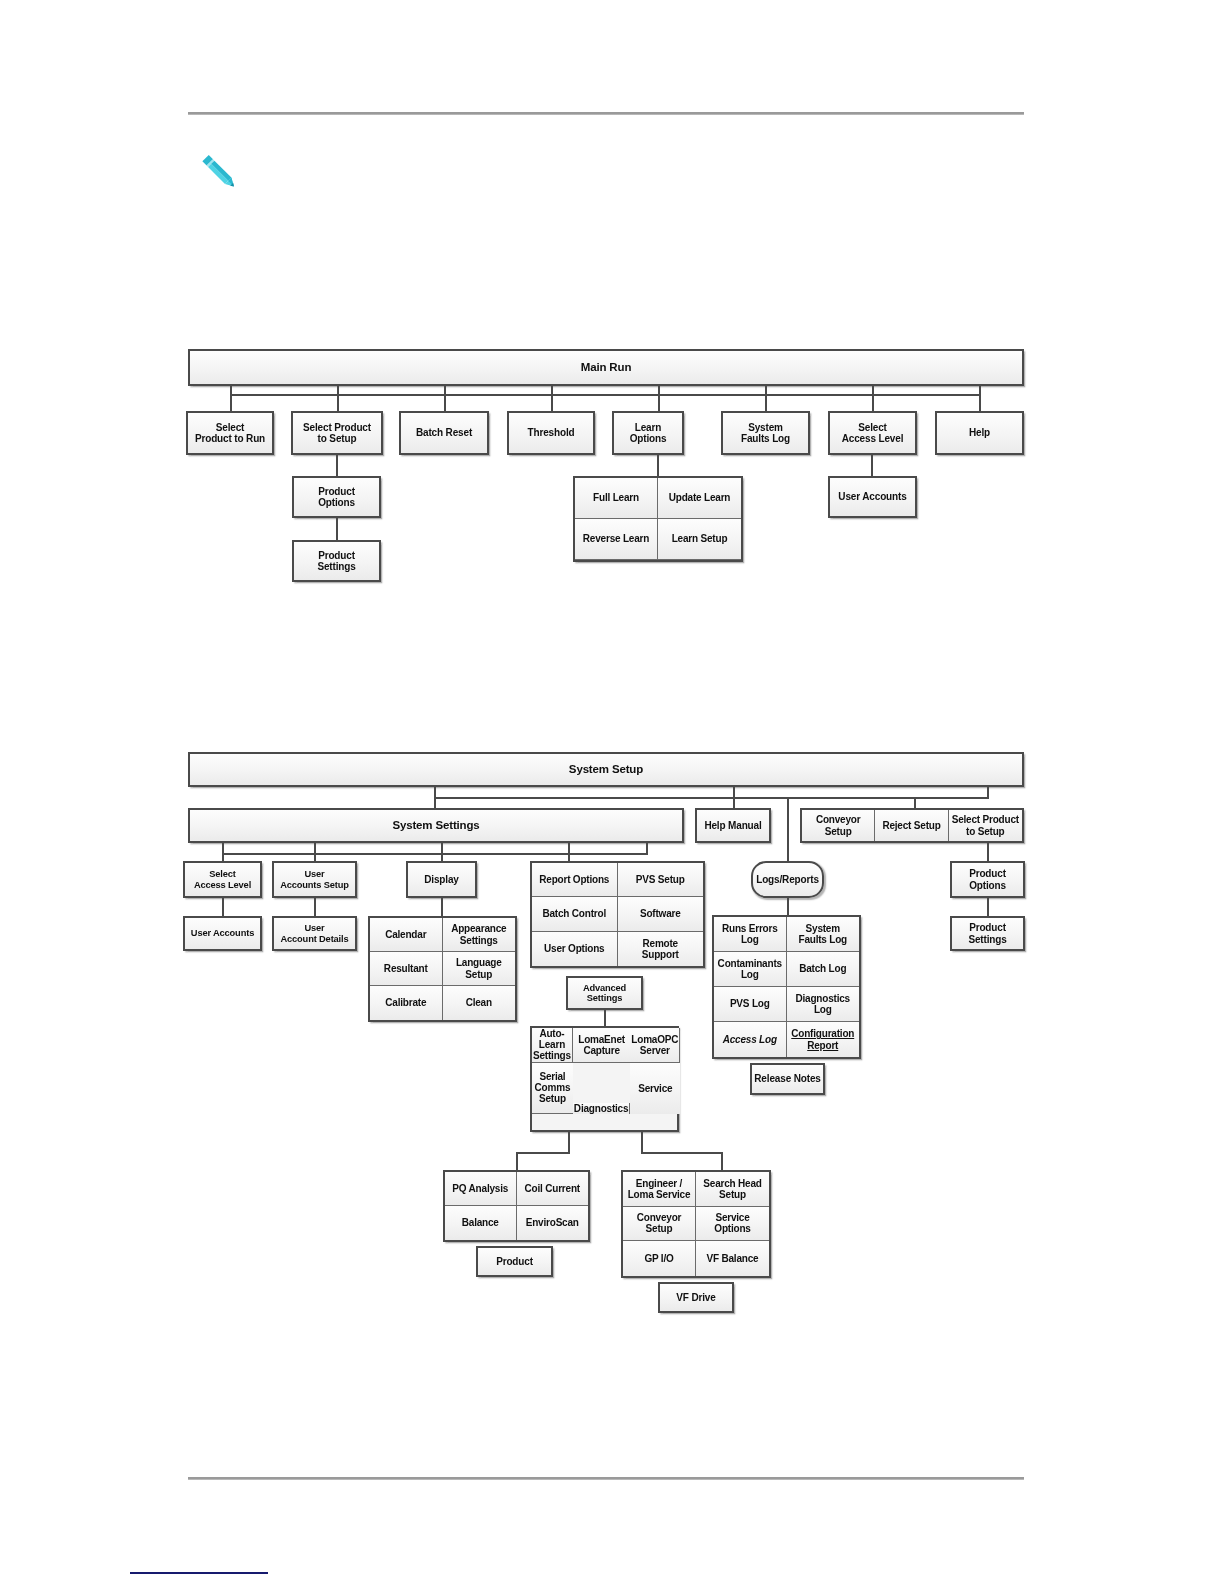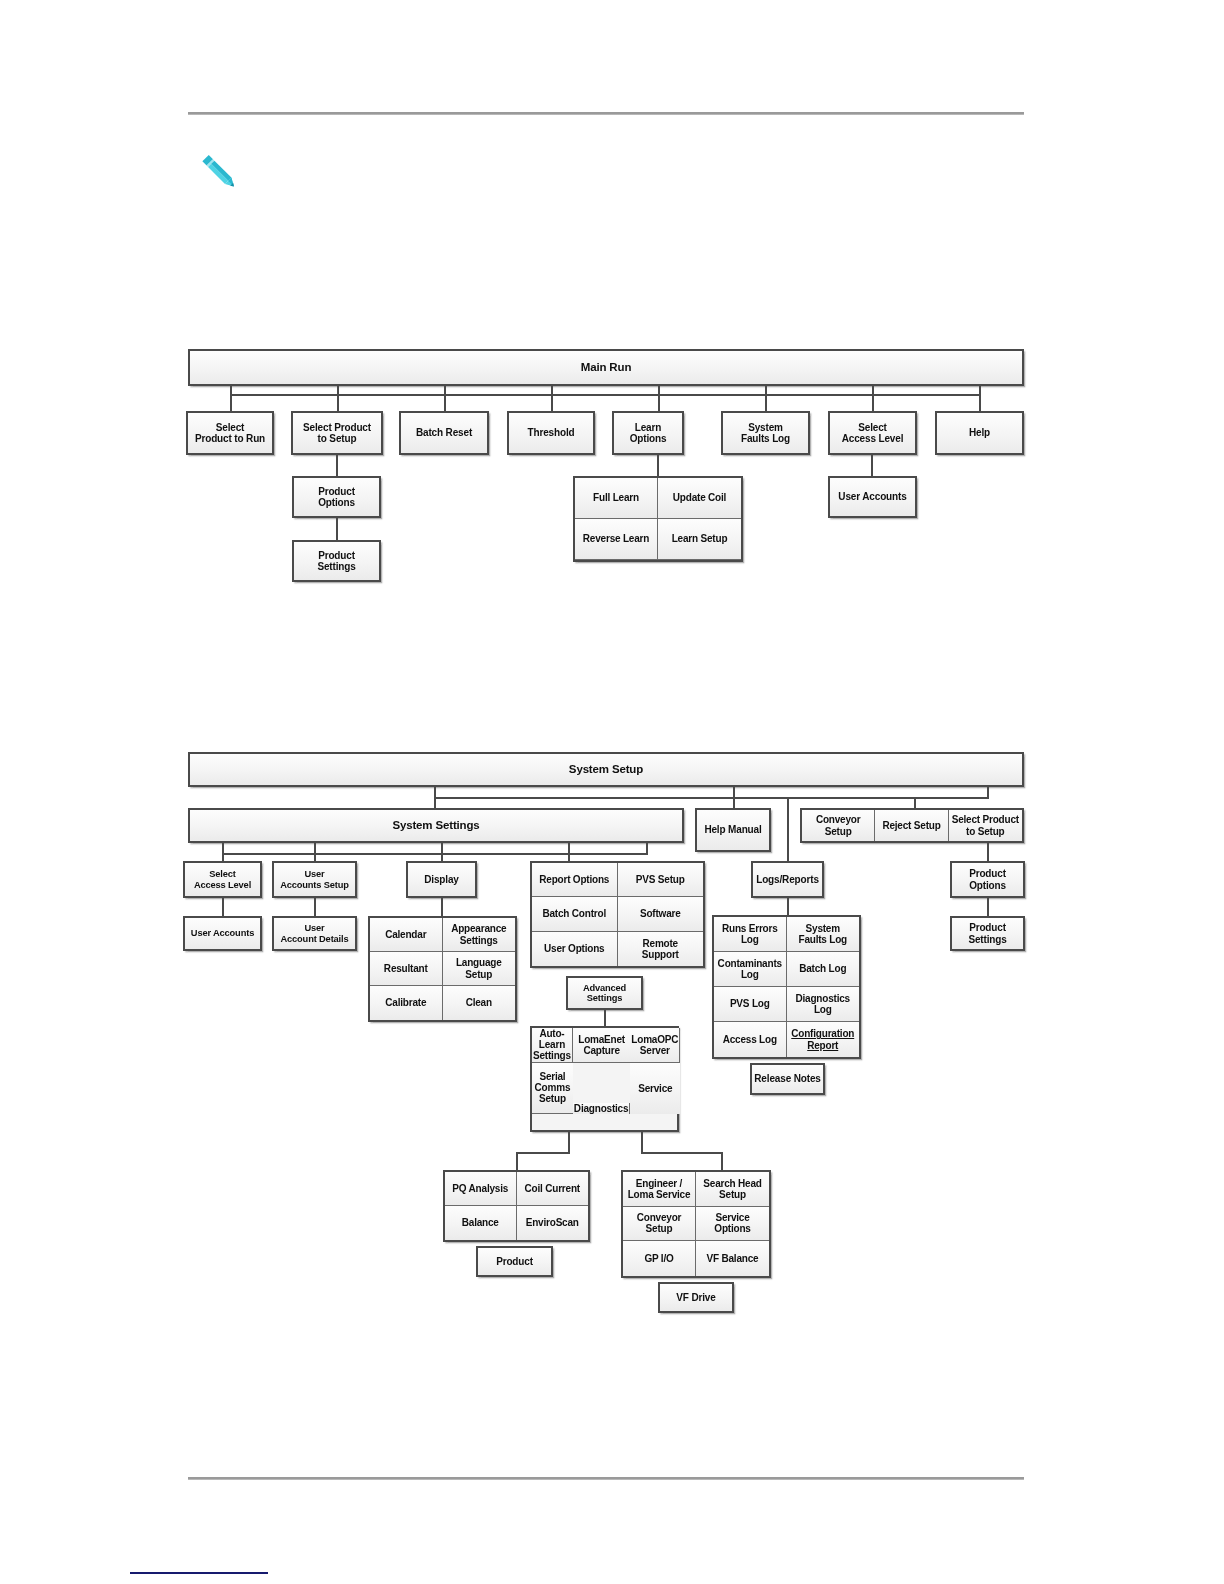--- a/index.html
+++ b/index.html
@@ -158,21 +158,21 @@
     <div class="node small" style="left:935px;top:411px;width:89px;height:44px;">Help</div>
 
     <div class="ln v" style="left:336px;top:455px;height:21px;"></div>
     <div class="node small" style="left:292px;top:476px;width:89px;height:42px;">Product<br>Options</div>
     <div class="ln v" style="left:336px;top:518px;height:22px;"></div>
     <div class="node small" style="left:292px;top:540px;width:89px;height:42px;">Product<br>Settings</div>
 
     <div class="ln v" style="left:657px;top:455px;height:21px;"></div>
     <div class="grid cols2" style="left:573px;top:476px;width:170px;height:86px;grid-template-columns:1fr 1fr;grid-template-rows:1fr 1fr;">
       <div class="cell">Full Learn</div>
-      <div class="cell">Update Coil</div>
+      <div class="cell">Update Learn</div>
       <div class="cell">Reverse Learn</div>
       <div class="cell">Learn Setup</div>
     </div>
 
     <div class="ln v" style="left:871px;top:455px;height:21px;"></div>
     <div class="node small" style="left:828px;top:476px;width:89px;height:42px;">User Accounts</div>
   </div>
 
   <div class="diagram" style="left:0;top:0;width:1224px;height:1400px;">
 
@@ -182,21 +182,21 @@
     <div class="ln v" style="left:434px;top:787px;height:12px;"></div>
     <div class="ln v" style="left:733px;top:787px;height:12px;"></div>
     <div class="ln v" style="left:987px;top:787px;height:12px;"></div>
 
     <div class="ln v" style="left:434px;top:797px;height:11px;"></div>
     <div class="ln v" style="left:733px;top:797px;height:11px;"></div>
     <div class="ln v" style="left:914px;top:797px;height:11px;"></div>
 
     <div class="node root" style="left:188px;top:808px;width:496px;height:35px;">System Settings</div>
 
-    <div class="node small" style="left:695px;top:808px;width:76px;height:44px;">Help Manual</div>
+    <div class="node small" style="left:695px;top:808px;width:76px;height:35px;">Help Manual</div>
 
     <div class="grid" style="left:800px;top:808px;width:224px;height:35px;grid-template-columns:1fr 1fr 1fr;grid-template-rows:1fr;">
       <div class="cell" style="border-bottom:none;">Conveyor Setup</div>
       <div class="cell" style="border-bottom:none;">Reject Setup</div>
       <div class="cell" style="border-bottom:none;border-right:none;">Select Product<br>to Setup</div>
     </div>
 
     <div class="ln h" style="left:222px;top:853px;width:425px;"></div>
     <div class="ln v" style="left:222px;top:843px;height:12px;"></div>
     <div class="ln v" style="left:314px;top:843px;height:12px;"></div>
@@ -243,31 +243,31 @@
     <div class="grid cols2" style="left:530px;top:1026px;width:149px;height:106px;grid-template-columns:1fr 1fr 1fr;grid-template-rows:1fr 1fr 1fr;">
       <div class="cell">Auto-Learn<br>Settings</div>
       <div class="cell">LomaEnet<br>Capture</div>
       <div class="cell">LomaOPC<br>Server</div>
       <div class="cell">Serial Comms<br>Setup</div>
       <div class="cell" style="border-bottom:none;margin-top:40px;">Diagnostics</div>
       <div class="cell" style="border-bottom:none;">Service</div>
     </div>
 
     <div class="ln v" style="left:787px;top:797px;height:64px;"></div>
-    <div class="node small" style="left:751px;top:861px;width:73px;height:37px;">Logs/Reports</div>
+    <div class="node small" style="left:751px;top:861px;width:73px;height:37px;border-radius:15px;">Logs/Reports</div>
     <div class="ln v" style="left:787px;top:898px;height:17px;"></div>
 
     <div class="grid cols2" style="left:712px;top:915px;width:149px;height:144px;grid-template-columns:1fr 1fr;grid-template-rows:1fr 1fr 1fr 1fr;">
       <div class="cell">Runs Errors Log</div>
       <div class="cell">System<br>Faults Log</div>
       <div class="cell">Contaminants<br>Log</div>
       <div class="cell">Batch Log</div>
       <div class="cell">PVS Log</div>
       <div class="cell">Diagnostics Log</div>
-      <div class="cell" style="border-bottom:none;">Access Log</div>
+      <div class="cell" style="border-bottom:none;font-style:italic;">Access Log</div>
       <div class="cell" style="border-bottom:none;text-decoration:underline;">Configuration<br>Report</div>
     </div>
     <div class="node small" style="left:750px;top:1063px;width:75px;height:32px;">Release Notes</div>
 
     <div class="ln v" style="left:987px;top:843px;height:18px;"></div>
     <div class="node small" style="left:950px;top:861px;width:75px;height:37px;">Product<br>Options</div>
     <div class="ln v" style="left:987px;top:898px;height:18px;"></div>
     <div class="node small" style="left:950px;top:916px;width:75px;height:35px;">Product<br>Settings</div>
 
     <div class="ln v" style="left:568px;top:1132px;height:22px;"></div>

